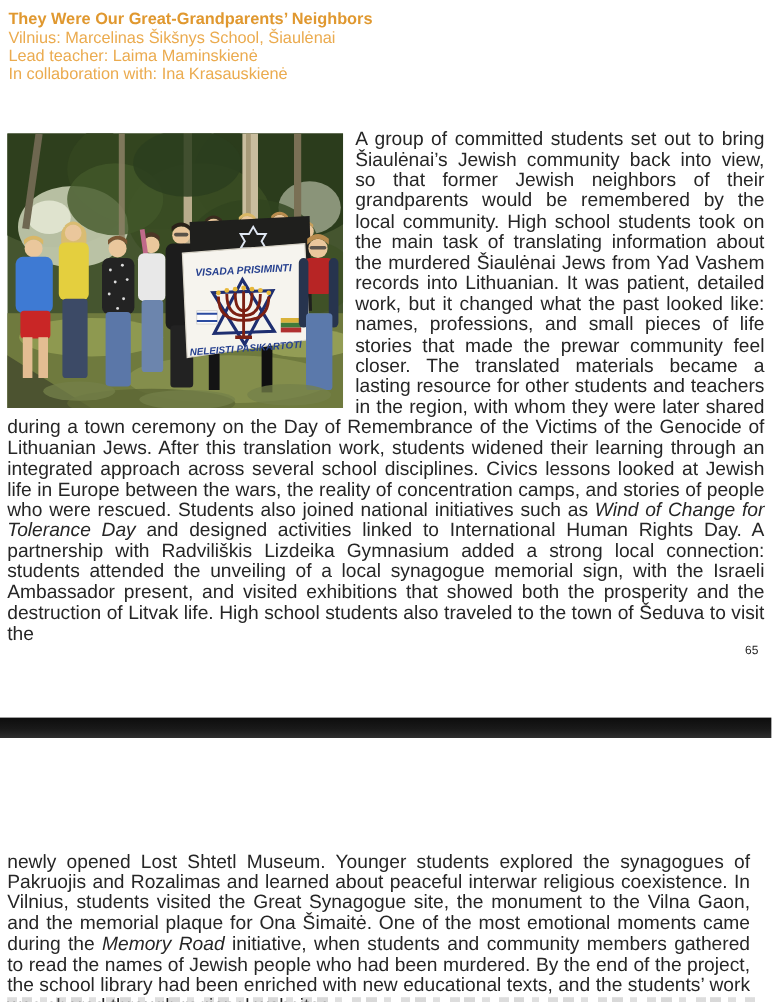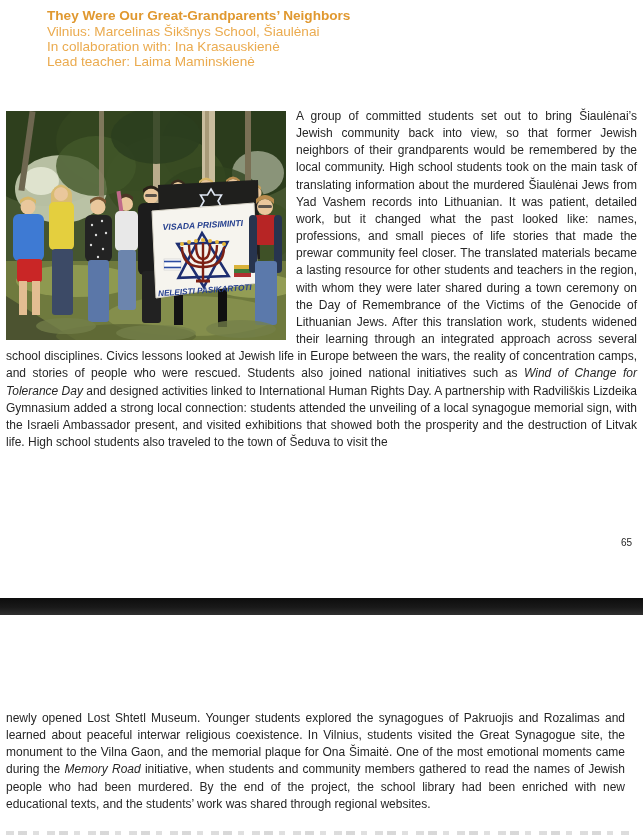--- a/index.html
+++ b/index.html
@@ -7,49 +7,49 @@
     --meta-orange:#EBAB4F;
     --body-ink:#262626;
   }
   html,body{margin:0;padding:0;}
   body{
     width:643px;height:835px;overflow:hidden;position:relative;background:#ffffff;
     font-family:"Liberation Sans","DejaVu Sans",sans-serif;
     -webkit-font-smoothing:antialiased;
   }
   .sheet{position:absolute;inset:0;background:#fff;}
-  .hdr{position:absolute;left:7px;top:8px;right:6px;margin-left:40px;}
+  .hdr{position:absolute;left:7px;top:8px;right:6px;}
   .title{font-weight:bold;font-size:13.6px;line-height:16px;color:var(--title-orange);}
   .meta{font-size:13.6px;line-height:15.1px;color:var(--meta-orange);}
   .body1{position:absolute;left:6px;right:6px;top:108px;}
   .photo{float:left;width:280px;height:229px;margin:3px 10px 2px 0;overflow:hidden;}
   .photo svg{display:block;}
-  .para{margin:0;font-size:12px;line-height:17.15px;color:var(--body-ink);text-align:justify;}
+  .para{margin:0;font-size:16px;line-height:17.15px;color:var(--body-ink);text-align:justify;}
   .para i{font-style:italic;}
   .pagenum{position:absolute;top:537px;right:11px;font-size:10px;color:var(--body-ink);}
   .bar{
     position:absolute;left:0;right:0;top:598px;height:17px;
     background:linear-gradient(180deg,#0d0d0d 0%,#191919 55%,#2f2f2f 100%);
   }
   .body2{position:absolute;left:6px;right:18px;top:710px;}
   .cutoff{
     position:absolute;left:6px;right:10px;top:831px;height:4px;overflow:hidden;opacity:.30;
     background:repeating-linear-gradient(90deg,#8d8d8d 0 8px,transparent 8px 12px,#7f7f7f 12px 21px,transparent 21px 27px,#969696 27px 33px,transparent 33px 41px);
   }
 </style>
 </head>
 <body>
 
 <div class="sheet">
 
   <div class="hdr">
     <div class="title">They Were Our Great-Grandparents’ Neighbors</div>
     <div class="meta">Vilnius: Marcelinas Šikšnys School, Šiaulėnai</div>
+    <div class="meta">Lead teacher: Laima Maminskienė</div>
     <div class="meta">In collaboration with: Ina Krasauskienė</div>
-    <div class="meta">Lead teacher: Laima Maminskienė</div>
   </div>
 
   <div class="body1">
     <div class="photo">
       <svg width="280" height="229" viewBox="0 0 280 229" xmlns="http://www.w3.org/2000/svg">
 
         <g>
           <rect width="280" height="229" fill="#45552f"></rect>
           <ellipse cx="40" cy="40" rx="70" ry="55" fill="#2e3f1d"></ellipse>
           <ellipse cx="130" cy="30" rx="80" ry="50" fill="#33451f"></ellipse>

